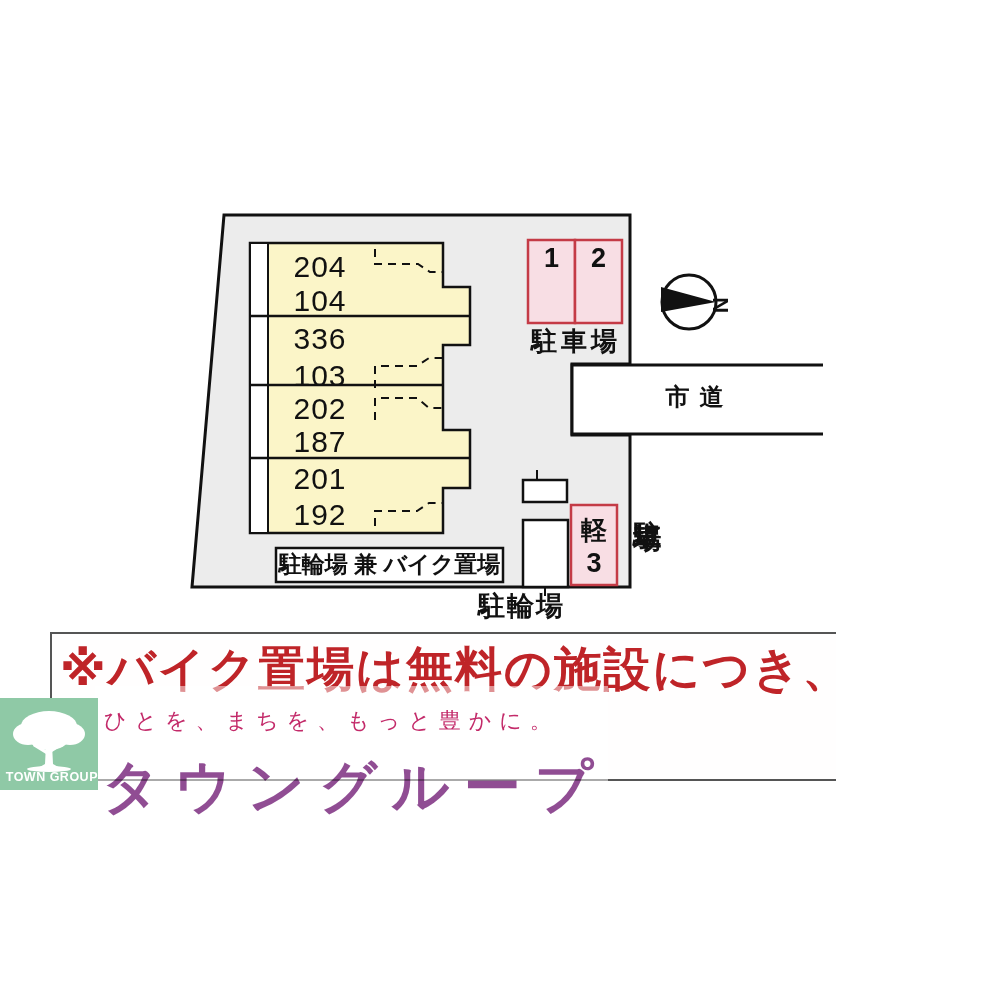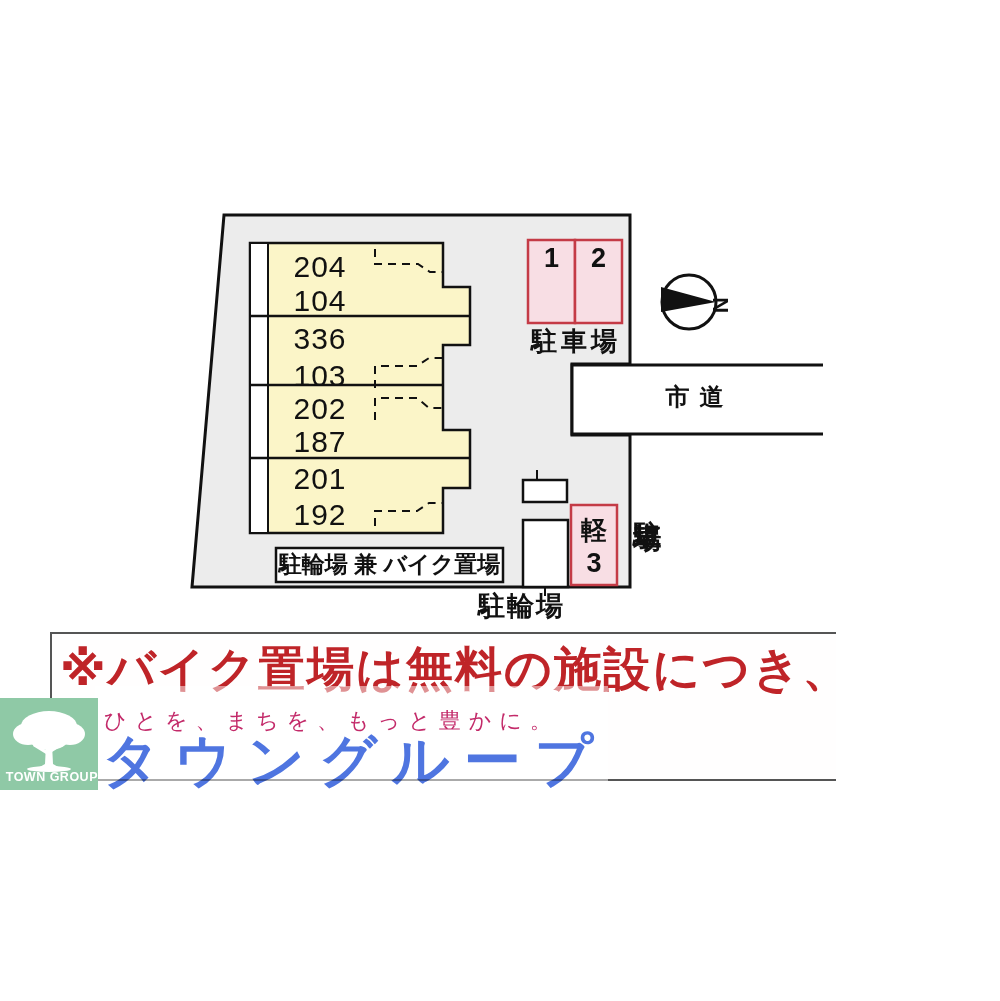--- a/index.html
+++ b/index.html
@@ -11,21 +11,21 @@
   .unit{left:288px;width:64px;font-size:30px;text-align:center;letter-spacing:1px;}
   .jp{font-weight:bold;}
   .stallnum{width:47px;top:244px;font-size:27px;font-weight:bold;text-align:center;}
   .vert{writing-mode:vertical-rl;text-orientation:upright;}
   .red{color:#bf2428;font-weight:bold;font-size:47px;letter-spacing:2px;}
   #disclaimer-box{position:absolute;left:50px;top:632px;width:893px;height:145px;
                   border:2px solid #555;background:#fffefe;}
   #wm-band{position:absolute;left:95px;top:686px;width:513px;height:104px;
            background:rgba(255,255,255,0.5);}
   #wm-tagline{left:104px;top:709px;font-size:22px;letter-spacing:8px;color:#be185d;opacity:.92;}
-  #wm-brand{left:102px;top:729px;font-size:57px;letter-spacing:14px;color:#1d4ed8;
+  #wm-brand{left:102px;top:755px;font-size:57px;letter-spacing:14px;color:#701a75;
             mix-blend-mode:multiply;opacity:.78;font-weight:bold;}
   #logo{position:absolute;left:0;top:698px;width:98px;height:92px;background:#8fc9a6;}
   #logo-text{position:absolute;left:0;bottom:6px;width:98px;text-align:right;
              color:#fff;font-weight:bold;font-size:12.5px;letter-spacing:.5px;}
   #compass-n{left:712px;top:293px;font-size:22px;font-weight:bold;
              transform:rotate(90deg);transform-origin:center;}
 </style>
 </head>
 <body>
 

